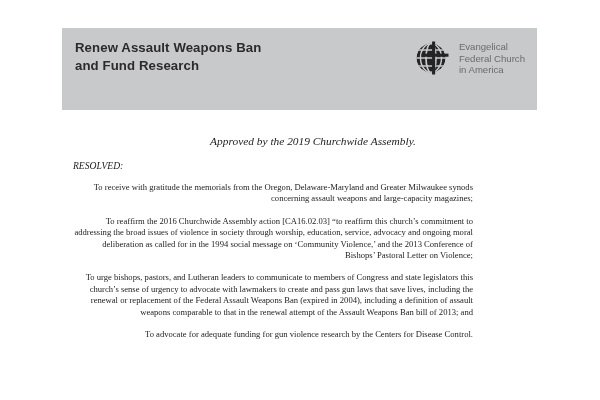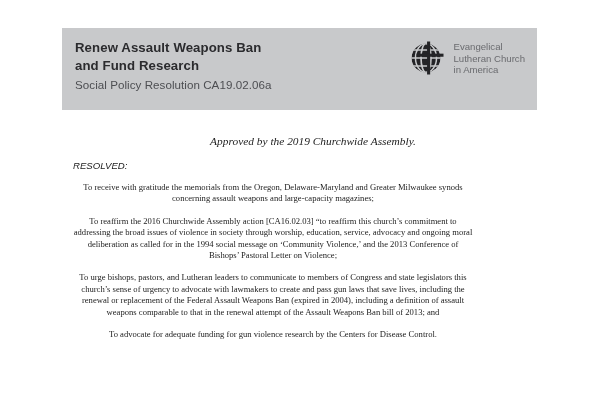--- a/index.html
+++ b/index.html
@@ -89,47 +89,46 @@
     font-size: 11.4px;
     color: #1c1c1c;
   }
   .content {
     position: absolute;
     left: 73px;
     top: 160px;
     width: 400px;
   }
   .resolved-label {
-    font-family: Liberation Sans, sans-serif;
+    font-family: Liberation Serif, serif;
     font-style: italic;
     font-size: 9.6px;
     color: #1c1c1c;
     margin-bottom: 11px;
   }
   .para {
     font-family: "Liberation Serif", serif;
     font-size: 8.6px;
     line-height: 11.4px;
     color: #1c1c1c;
-    text-align: center;
+    text-align: right;
     margin-bottom: 11px;
   }
   .para:last-child { margin-bottom: 9px; }
 </style>
 </head>
 <body>
 
 <div class="page">
 
   <div class="header-band">
 
     <div class="header-text">
       <div class="doc-title">Renew Assault Weapons Ban
 and Fund Research</div>
-      <div class="doc-subtitle">Social Policy Resolution CA19.02.06a</div>
     </div>
 
     <div class="logo-block">
       <span class="logo-mark">
         <svg viewBox="0 0 40 40" width="40" height="40" aria-hidden="true">
           <defs>
             <clipPath id="globeClip">
               <circle cx="19" cy="20" r="14.5"></circle>
             </clipPath>
           </defs>
@@ -140,21 +139,21 @@
 
             <ellipse cx="19" cy="20" rx="5" ry="14.5" stroke="#c8c9cb" stroke-width="1.7" fill="none"></ellipse>
             <ellipse cx="19" cy="20" rx="10.5" ry="14.5" stroke="#c8c9cb" stroke-width="1.5" fill="none"></ellipse>
           </g>
 
           <path d="M21.6 3.5 V36.5" stroke="#242427" stroke-width="3.1" fill="none"></path>
           <path d="M9.5 17.2 H36.5" stroke="#242427" stroke-width="3.1" fill="none"></path>
         </svg>
       </span>
       <span class="logo-words">Evangelical
-Lutheran Church
+Federal Church
 in America</span>
     </div>
 
   </div>
 
   <div class="approved">Approved by the 2019 Churchwide Assembly.</div>
 
   <div class="content">
 
     <div class="resolved-label">RESOLVED:</div>

